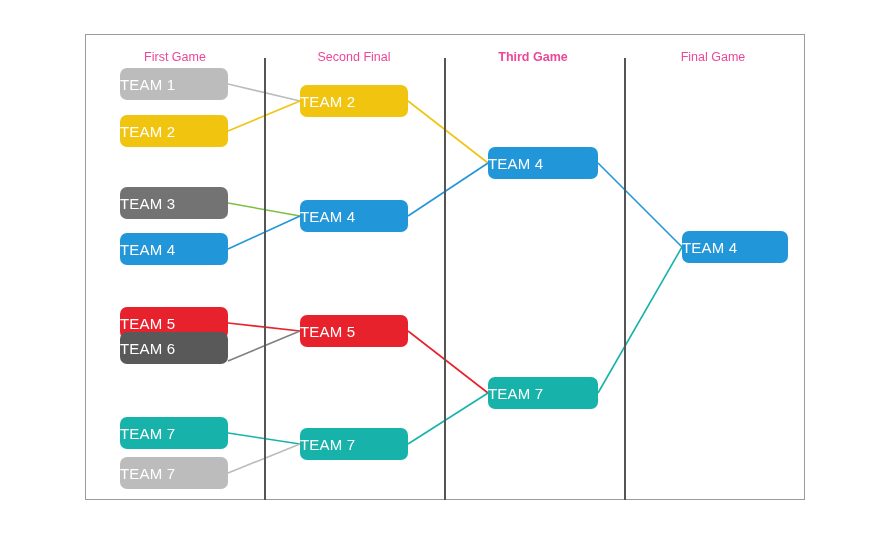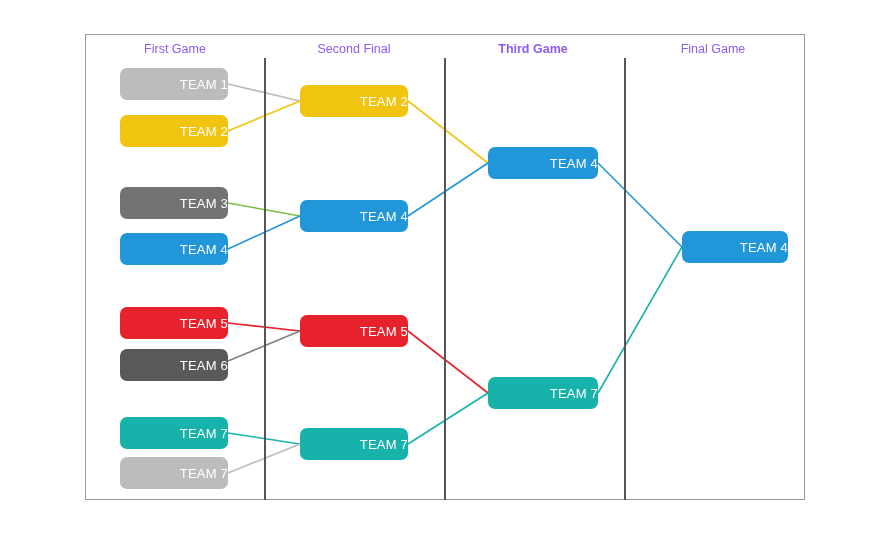--- a/index.html
+++ b/index.html
@@ -20,33 +20,33 @@
   }
 
   
   .divider{
     position:absolute;top:58px;width:2px;height:442px;
     background:#555555;
   }
 
   
   .round-header{
-    position:absolute;top:40px;height:18px;line-height:18px;
-    text-align:center;font-size:12.5px;color:#8b5cf6;
+    position:absolute;top:48px;height:18px;line-height:18px;
+    text-align:center;font-size:12.5px;color:#ec4899;
     white-space:nowrap;
   }
 
   
   #links{position:absolute;left:0;top:0;width:895px;height:547px;}
 
   
   .team{
     position:absolute;border-radius:7px;
-    color:#ffffff;font-size:13px;
-    display:flex;align-items:center;justify-content:flex-end;
+    color:#ffffff;font-size:15px;
+    display:flex;align-items:center;justify-content:flex-start;
     box-sizing:border-box;letter-spacing:.2px;
     text-align:center;
   }
 </style>
 </head>
 <body>
 
 <div id="stage">
 
   <div id="frame"></div>
@@ -88,21 +88,21 @@
       </div>
       <div class="team" style="left: 120px; top: 187px; width: 108px; height: 32px; background: #737373;">
         <span>TEAM 3</span>
       </div>
       <div class="team" style="left: 120px; top: 233px; width: 108px; height: 32px; background: rgb(33, 150, 216);">
         <span>TEAM 4</span>
       </div>
       <div class="team" style="left: 120px; top: 307px; width: 108px; height: 32px; background: rgb(232, 34, 44);">
         <span>TEAM 5</span>
       </div>
-      <div class="team" style="left: 120px; top: 349px; width: 108px; height: 32px; background: rgb(89, 89, 89);">
+      <div class="team" style="left: 120px; top: 332px; width: 108px; height: 32px; background: rgb(89, 89, 89);">
         <span>TEAM 6</span>
       </div>
       <div class="team" style="left: 120px; top: 417px; width: 108px; height: 32px; background: rgb(23, 179, 171);">
         <span>TEAM 7</span>
       </div>
       <div class="team" style="left: 120px; top: 457px; width: 108px; height: 32px; background: rgb(188, 188, 188);">
         <span>TEAM 7</span>
       </div>
       <div class="team" style="left: 300px; top: 85px; width: 108px; height: 32px; background: rgb(240, 196, 15);">
         <span>TEAM 2</span>

